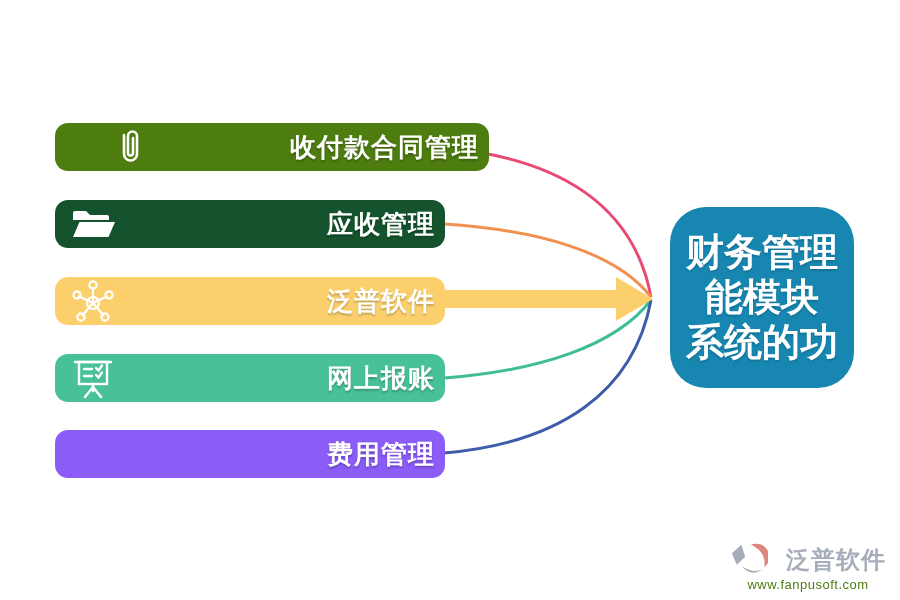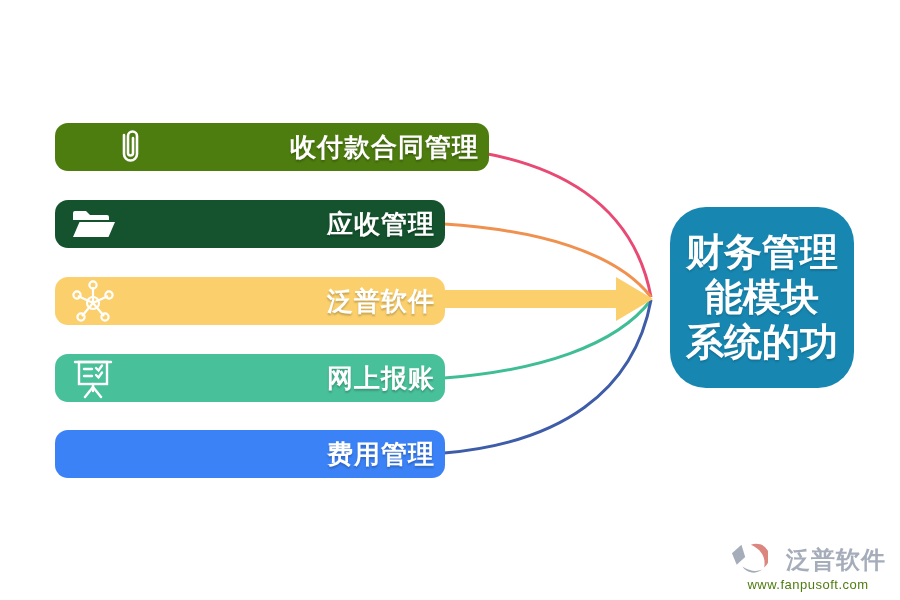--- a/index.html
+++ b/index.html
@@ -15,21 +15,21 @@
   .bar .icon{margin-left:16px;display:flex;align-items:center;}
   .bar .label{
     flex:1;text-align:right;padding-right:10px;color:#fff;
     font-size:26px;font-weight:bold;letter-spacing:1px;
     text-shadow:0 2px 2px rgba(0,0,0,.22);white-space:nowrap;
   }
   .bar-1{top:123px;background:#4d7c0f;padding-left:44px;}
   .bar-2{top:200px;background:#14532d;}
   .bar-3{top:277px;background:#FBD06C;}
   .bar-4{top:354px;background:#48C099;justify-content:space-between;}
-  .bar-5{top:430px;background:#3b82f6;}
+  .bar-5{top:430px;background:#8b5cf6;}
   .target-box{
     position:absolute;left:650px;top:207px;width:184px;height:181px;
     background:#1787B1;border-radius:36px;z-index:1;
     display:flex;align-items:center;justify-content:center;margin-left:20px;
   }
   .target-title{
     text-align:center;color:#fff;font-size:38px;font-weight:bold;
     line-height:45px;text-shadow:0 2px 2px rgba(0,0,0,.15);
   }
   .watermark{

